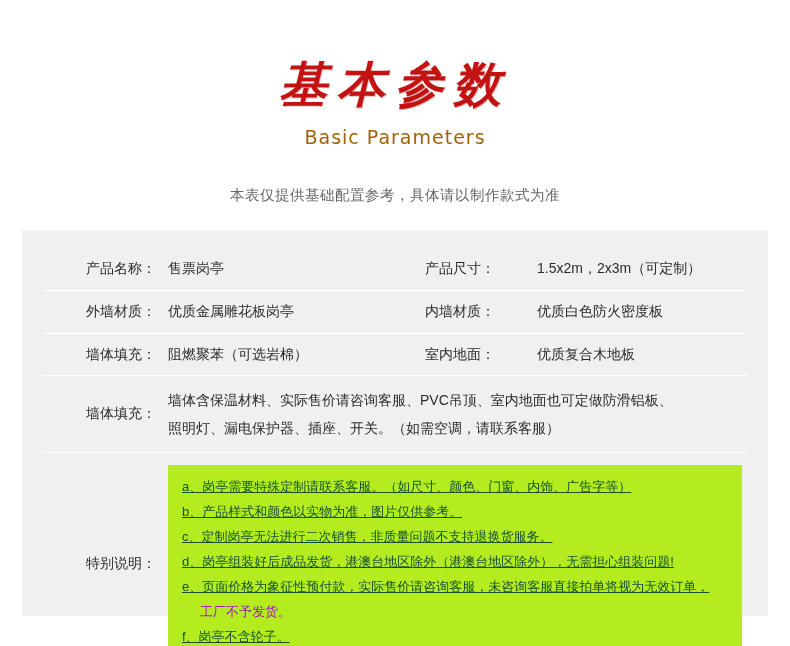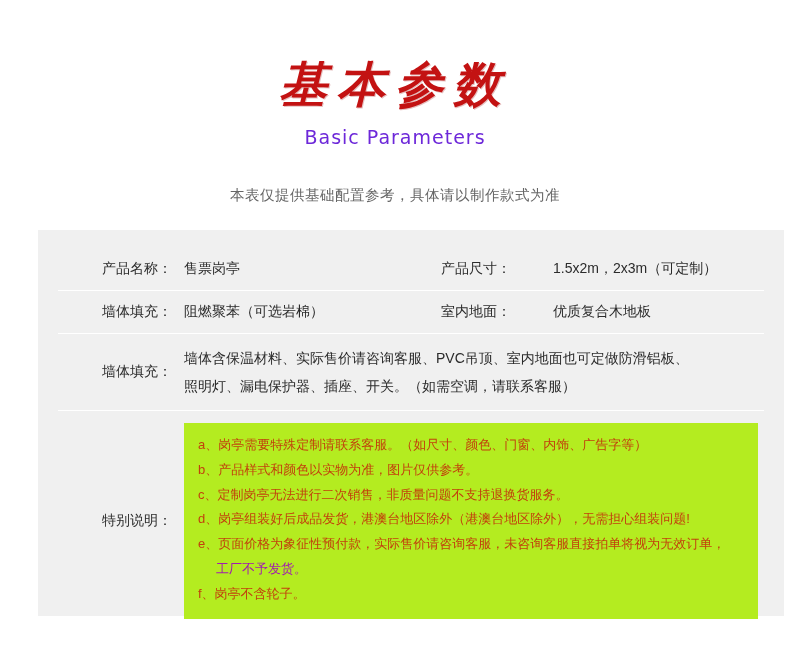--- a/index.html
+++ b/index.html
@@ -32,35 +32,35 @@
     font-weight: bold;
     font-style: italic;
     color: #c31212;
     letter-spacing: 10px;
     line-height: 1.2;
     text-shadow: 1px 1px 0 rgba(150,0,0,.25);
   }
   .title-en {
     margin-top: 12px;
     font-size: 19px;
-    color: #6d28d9;
+    color: #a16207;
     letter-spacing: 1px;
     font-family: "DejaVu Sans", "Liberation Sans", sans-serif;
   }
   .subtitle {
     margin-top: 38px;
     font-size: 14.5px;
     color: #666;
     letter-spacing: .5px;
   }
 
   
   .panel {
     position: absolute;
-    left: 38px;
+    left: 22px;
     top: 230px;
     width: 746px;
     height: 386px;
     background: #f0f0f0;
     box-sizing: border-box;
     padding: 18px 20px;
   }
   table.spec {
     width: 706px;
     border-collapse: collapse;
@@ -111,22 +111,23 @@
     padding-top: 12px;
   }
   .note-box {
     background: #b4ec20;
     padding: 10px 14px 12px 14px;
     box-sizing: border-box;
   }
   .note-line {
     display: block;
     font-size: 13px;
-    color: #c2410c;
+    color: #14532d;
     line-height: 1.92;
+    text-decoration: underline;
   }
   .note-sub {
     display: block;
     font-size: 13px;
     color: #a21caf;
     line-height: 1.92;
     padding-left: 18px;
   }
   td.note-label {
     vertical-align: middle;
@@ -148,20 +149,26 @@
   <div class="panel">
     <table class="spec">
       <tbody>
         <tr>
           <td class="label">产品名称：</td>
           <td class="value">售票岗亭</td>
           <td class="label2">产品尺寸：</td>
           <td class="value2">1.5x2m，2x3m（可定制）</td>
         </tr>
         <tr>
+          <td class="label">外墙材质：</td>
+          <td class="value">优质金属雕花板岗亭</td>
+          <td class="label2">内墙材质：</td>
+          <td class="value2">优质白色防火密度板</td>
+        </tr>
+        <tr>
           <td class="label">墙体填充：</td>
           <td class="value">阻燃聚苯（可选岩棉）</td>
           <td class="label2">室内地面：</td>
           <td class="value2">优质复合木地板</td>
         </tr>
         <tr class="other">
           <td class="label">墙体填充：</td>
           <td class="value-wide" colspan="3">
             <span class="other-line">墙体含保温材料、实际售价请咨询客服、PVC吊顶、室内地面也可定做防滑铝板、</span>
             <span class="other-line">照明灯、漏电保护器、插座、开关。（如需空调，请联系客服）</span>

